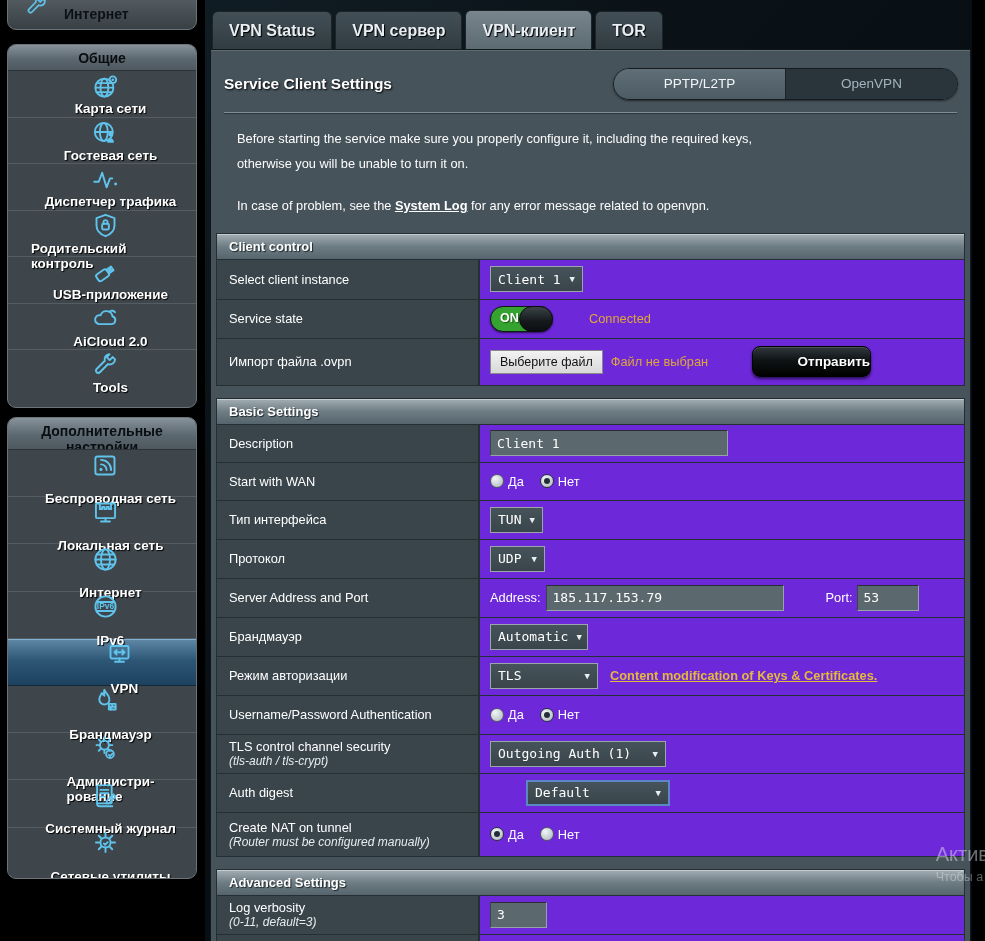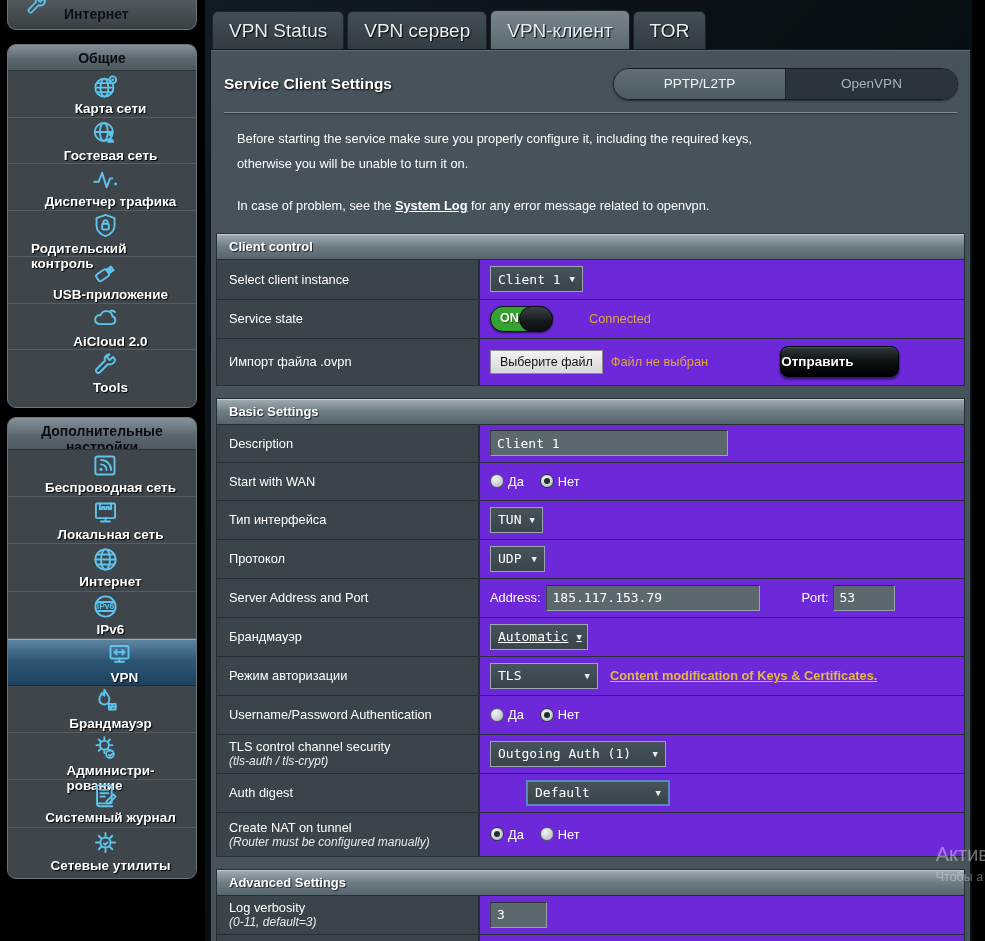--- a/index.html
+++ b/index.html
@@ -19,32 +19,32 @@
   .box-general { top:44px; height:364px; }
   .box-adv { top:417px; height:462px; }
   .side-head { background:linear-gradient(180deg,#87929a 0%,#5c686f 55%,#4d585f 100%);
     color:#0a0e12; font-weight:bold; font-size:14px; text-align:center;
     line-height:16px; padding:5px 4px 4px; border-bottom:1px solid #2c3338; }
   .side-head.clip { height:32px; overflow:hidden; }
   .side-item { display:flex; align-items:center; padding:0 6px 0 12px; border-bottom:1px solid #555d62;
     background:#3e464b; cursor:pointer;flex-direction:column; }
   .side-item:last-child { border-bottom:none; }
   .g-item { height:46.5px; }
-  .a-item { height:47.2px; }
+  .a-item { height:47.2px;gap:11px; }
   .side-item .lbl { color:#fff; font-weight:bold; font-size:13.5px; margin-left:11px;
     text-shadow:1px 1px 1px #000; line-height:15px; white-space:pre-line; }
   .side-item.active { background:linear-gradient(180deg,#5d86a5 0%,#2e5675 45%,#1d4260 100%);
     border-top:1px solid #7fb2d4; border-bottom:1px solid #12293c;padding-left:40px; }
   .sicon { width:30px; height:30px; flex:0 0 30px; display:flex; align-items:center; justify-content:center; }
   .sicon svg { stroke:#5fc3ec; fill:none; stroke-width:1.7; stroke-linecap:round; stroke-linejoin:round; }
   .sicon svg .fill { fill:#5fc3ec; stroke:none; }
   .sicon svg text { fill:#5fc3ec; stroke:none; font-family:"Liberation Sans",sans-serif; font-weight:bold; }
   
   .tabs { position:absolute; left:212px; top:10px; height:39px; display:flex; align-items:flex-end; }
-  .tab { height:38px; line-height:38px; padding:0 16px; margin-right:3px; font-size:19px; font-weight:normal;
+  .tab { height:38px; line-height:38px; padding:0 16px; margin-right:3px; font-size:16px; font-weight:bold;
     color:#e8eef1; background:linear-gradient(180deg,#434f56,#313c42); border:1px solid #1c2428;
     border-bottom:none; border-radius:6px 6px 0 0; cursor:pointer; text-shadow:1px 1px 1px #000; }
   .tab.active { background:linear-gradient(180deg,#78858d,#5c6a72); height:39px; line-height:39px; }
   
   .panel { position:absolute; left:210px; top:49px; width:761px; height:892px;
     background:#46535b; border:1px solid #11181c; border-bottom:none; overflow:hidden;
     box-shadow:inset 0 1px 0 #5d6b73; }
   .title-row { display:flex; align-items:center; justify-content:space-between; padding:18px 12px 10px 13px; }
   .page-title { font-size:15.5px; font-weight:bold; color:#fff; text-shadow:1px 1px 2px #000; }
   .pill { display:flex; width:345px; height:32px; border:1px solid #161d21; border-radius:16px;
@@ -84,22 +84,22 @@
     border:1px solid #13181b; box-shadow:0 1px 2px rgba(0,0,0,.6); cursor:pointer; }
   .toggle .on { position:absolute; left:9px; top:4px; font-size:12.5px; font-weight:bold; color:#fff;
     text-shadow:1px 1px 1px #1d5c1a; }
   .toggle .knob { position:absolute; right:-1px; top:-1px; width:34px; height:26px; border-radius:13px;
     background:linear-gradient(180deg,#3a4348,#15191c 60%,#0c0f11); border:1px solid #0a0d0f; }
   .status-orange { color:#dda63b; font-size:12.8px; margin-left:36px; }
   
   .file-btn { height:24px; line-height:22px; padding:0 9px; background:linear-gradient(180deg,#f2f2f2,#d8d8d8);
     border:1px solid #8a8a8a; color:#111; font-size:12.5px; cursor:pointer; }
   .file-status { color:#dda63b; font-size:12.8px; margin-left:8px; }
-  .send-btn { margin-left:72px; width:119px; height:31px; border-radius:8px; color:#fff; font-weight:bold;
-    font-size:13.5px; text-align:left; line-height:29px; cursor:pointer;
+  .send-btn { margin-left:44px; width:119px; height:31px; border-radius:8px; color:#fff; font-weight:bold;
+    font-size:13.5px; text-align:right; line-height:29px; cursor:pointer;
     background:linear-gradient(180deg,#30373c 0%,#101416 45%,#000 100%);
     border:1px solid #000; box-shadow:inset 0 1px 0 #4a5257, 0 2px 3px rgba(0,0,0,.6);
     text-shadow:1px 1px 1px #000; }
   
   .radio-group { display:flex; align-items:center; }
   .radio { width:14px; height:14px; border-radius:50%; border:1px solid #525c63;
     background:radial-gradient(circle at 35% 30%, #f2f6f8, #a9b4ba); display:inline-block; position:relative; cursor:pointer; }
   .radio.checked { border-color:#2a333a; }
   .radio.checked::after { content:""; position:absolute; left:3px; top:3px; width:6px; height:6px;
     border-radius:50%; background:#232e36; }
@@ -391,30 +391,30 @@
           <span>UDP</span>
             <span class="arr">▼</span>
         </div>
       </div>
     </div>
 
     <div class="row" style="height:39px;">
       <div class="lcell">Server Address and Port</div>
       <div class="vcell">
         <span class="mono-lbl">Address:</span>
-        <input class="txt" style="width: 214px; margin-left: 5px;" value="185.117.153.79">
+        <input class="txt" style="width: 238px; margin-left: 5px;" value="185.117.153.79">
         <span class="mono-lbl" style="margin-left:42px;">Port:</span>
         <input class="txt" style="width: 62px; margin-left: 4px;" value="53">
       </div>
     </div>
 
     <div class="row" style="height:39px;">
       <div class="lcell">Брандмауэр</div>
       <div class="vcell">
-        <div class="dd" style="width:98px;text-decoration:underline;">
+        <div class="dd" style="width:98px;">
           <span>Automatic</span>
             <span class="arr">▼</span>
         </div>
       </div>
     </div>
 
     <div class="row" style="height:39px;">
       <div class="lcell">Режим авторизации</div>
       <div class="vcell">
         <div class="dd" style="width:108px;">

